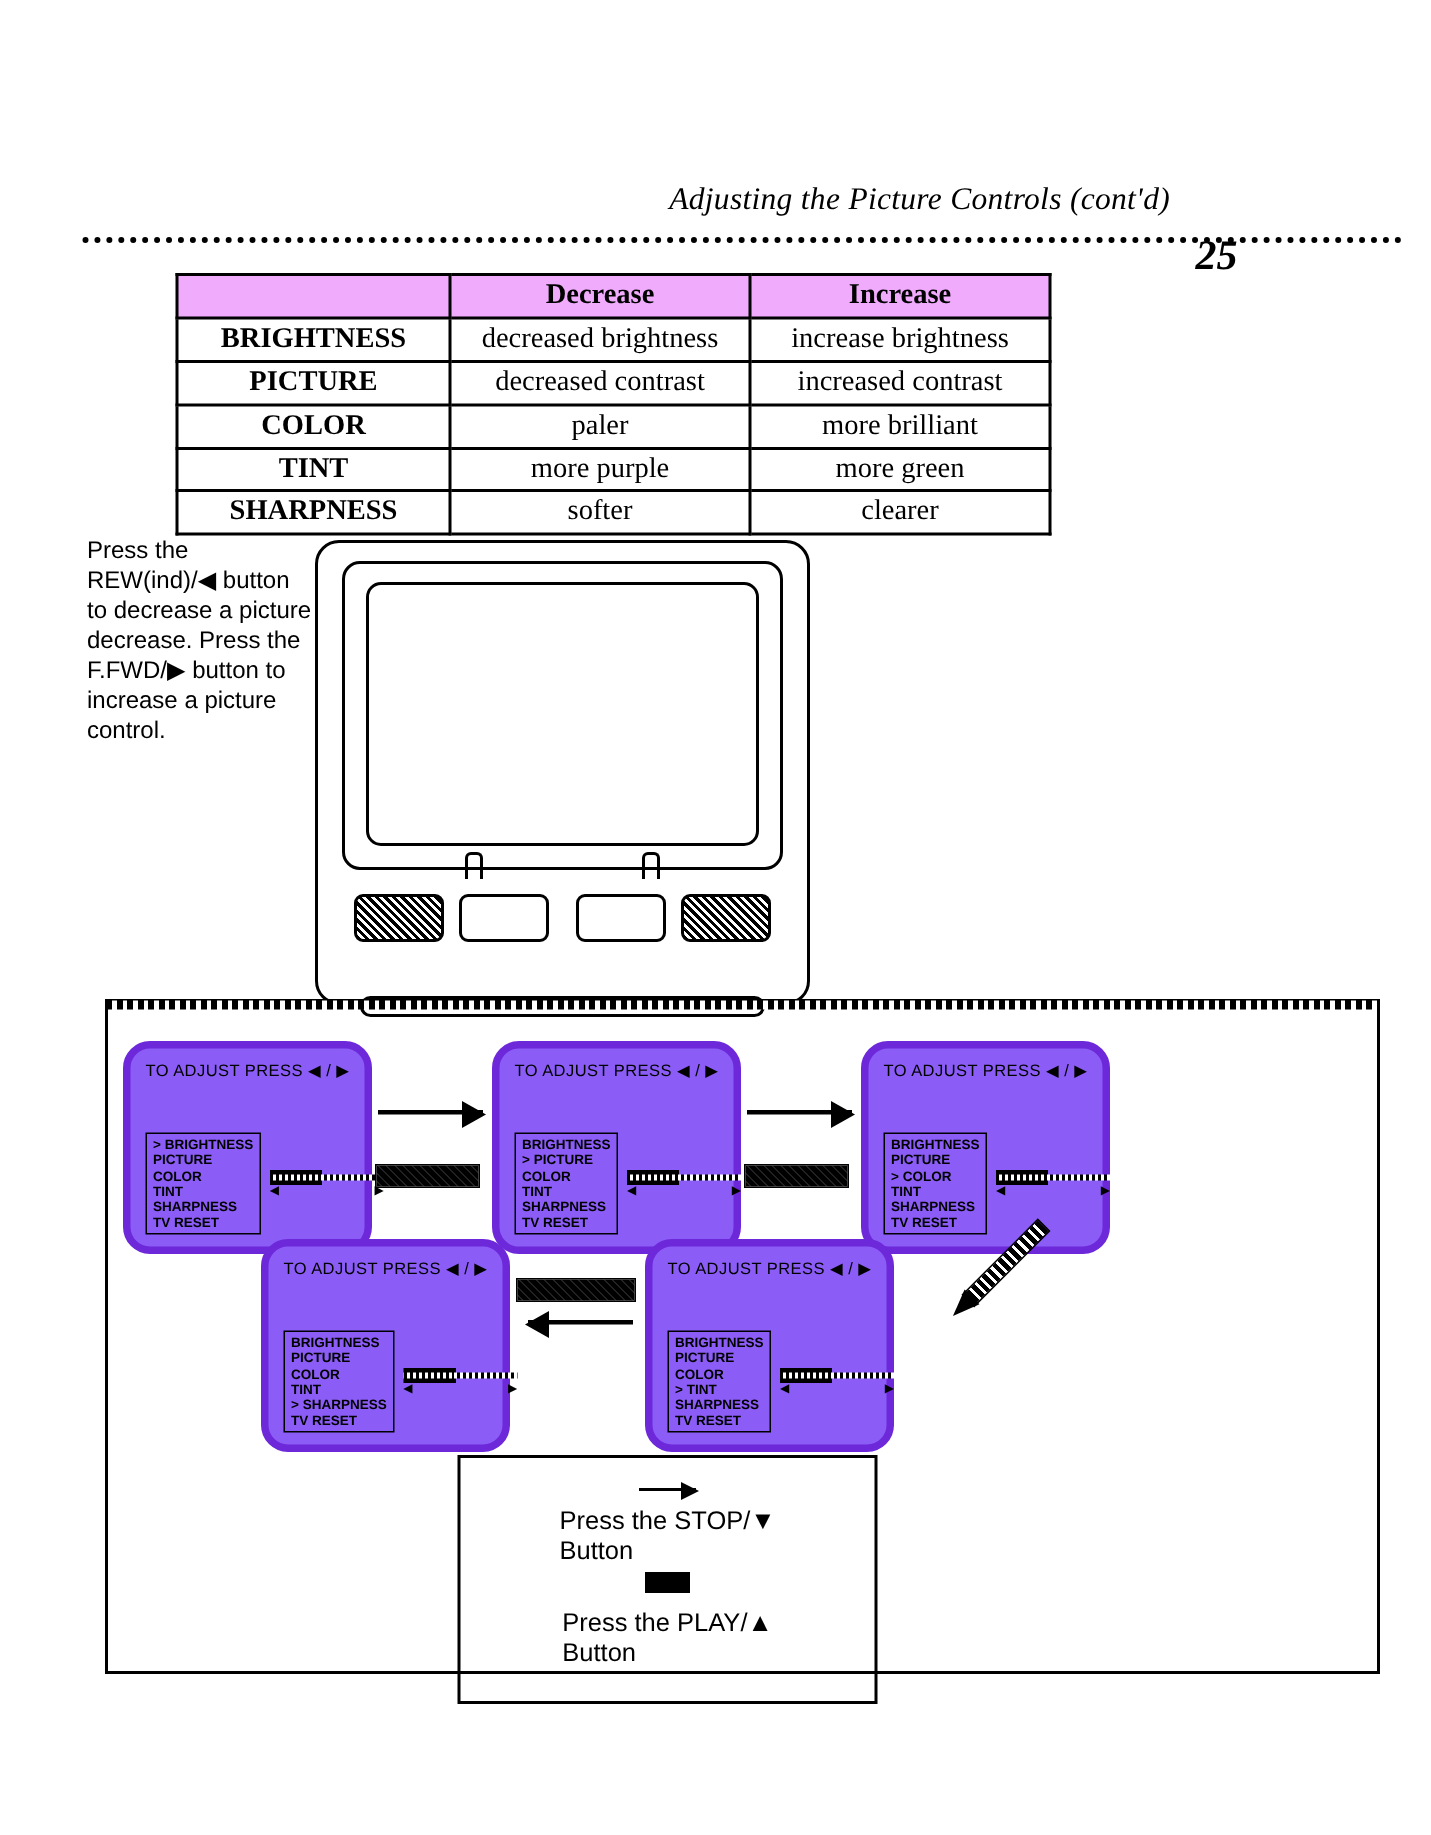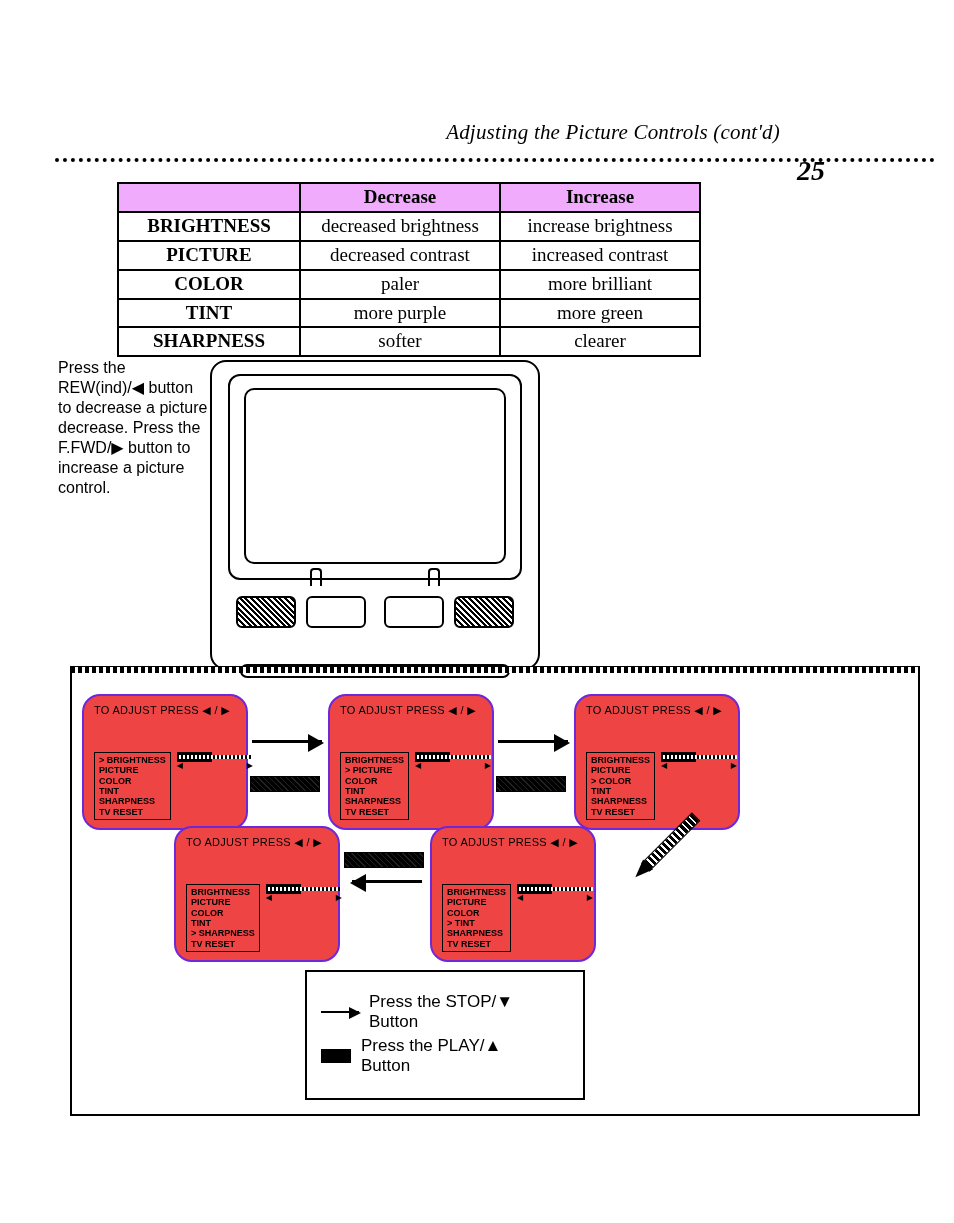--- a/index.html
+++ b/index.html
@@ -130,41 +130,41 @@
     border: 2px solid #000;
   }
   .diagram-frame::before{
     content:"";
     position:absolute; left:-1px; right:-1px; top:-1px; height:6px;
     background: repeating-linear-gradient(90deg,#000 0 4px,#fff 4px 7px);
   }
 
   .osd {
     position: absolute;
-    border: 2px solid #6d28d9;
+    border: 5px solid #6d28d9;
     border-radius: 18px;
-    background: #ef4444;
+    background: #8b5cf6;
     font-family: Arial, Helvetica, sans-serif;
     padding: 8px 10px;
   }
   .osd .hdr { font-size: 11px; letter-spacing: .3px; margin-bottom: 4px; }
   .osd .box {
     display: inline-block;
     border: 1px solid #000;
     padding: 2px 4px;
     vertical-align: top;
   }
   .osd .menu {
     font-size: 9px;
     line-height: 1.15;
     font-weight: 700;
     white-space: pre;
   }
   .osd .sel::before { content: "> "; font-weight: 700; }
-  .osd .osdrow { display: flex; align-items: flex-start; gap: 6px; margin-top: 35px; }
+  .osd .osdrow { display: flex; align-items: center; gap: 6px; margin-top: 35px; }
 
   .slider {
     width: 76px; height: 10px;
     background: linear-gradient(to right,#000 0 46%, transparent 46% 100%);
     border: none;
     position: relative;
   }
   .slider::after{
     content:""; position:absolute; left:0; right:0; top:3px; height:4px;
     background: repeating-linear-gradient(90deg,#000 0 2px,#fff 2px 4px);
@@ -223,21 +223,21 @@
   .legend {
     position: absolute;
     left: 305px;
     top: 970px;
     width: 280px;
     border: 2px solid #000;
     padding: 16px 14px 18px 14px;
     font-family: Arial, Helvetica, sans-serif;
     font-size: 17px;
   }
-  .legend .row { display: flex; align-items: center; gap: 10px; margin: 4px 0; }
+  .legend .row { display: flex; align-items: center; gap: 10px; margin: 4px 0; flex-direction: column; }
   .legend .arrow-seg { width: 38px; height: 0; border-top: 2px solid #000; position: relative; }
   .legend .arrow-seg::after{
     content:""; position:absolute; right:-2px; top:-6px;
     border-left: 12px solid #000;
     border-top: 6px solid transparent;
     border-bottom: 6px solid transparent;
   }
   .legend .swatch { width: 30px; height: 14px; background:#000; }
 
 </style>

